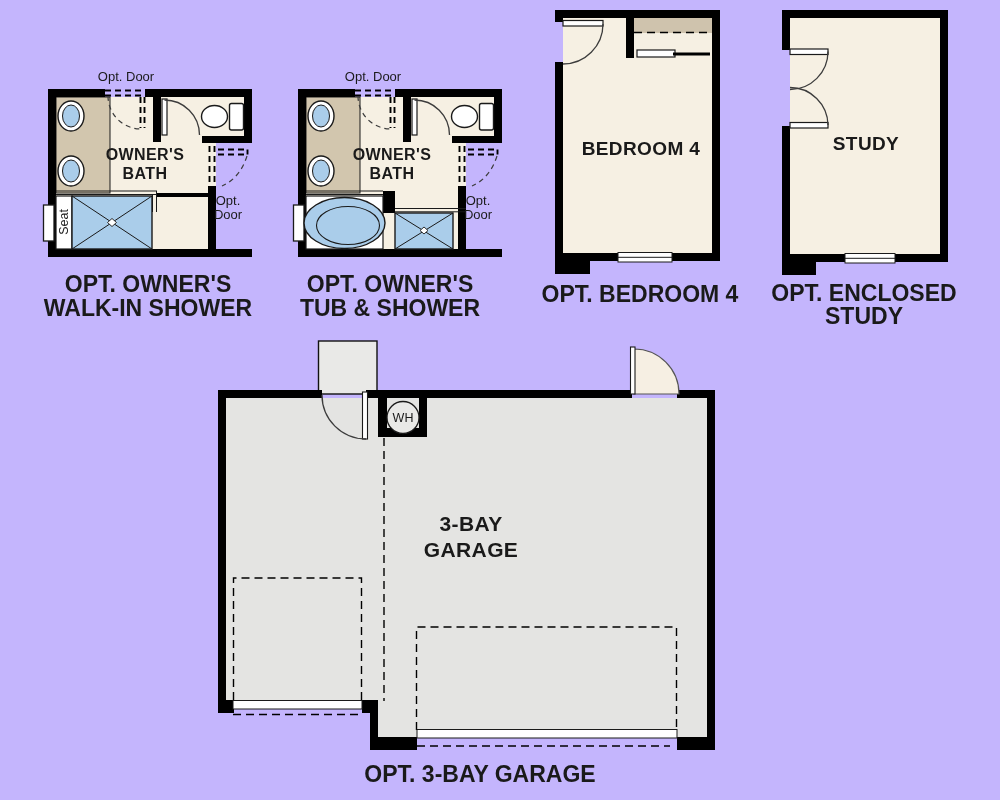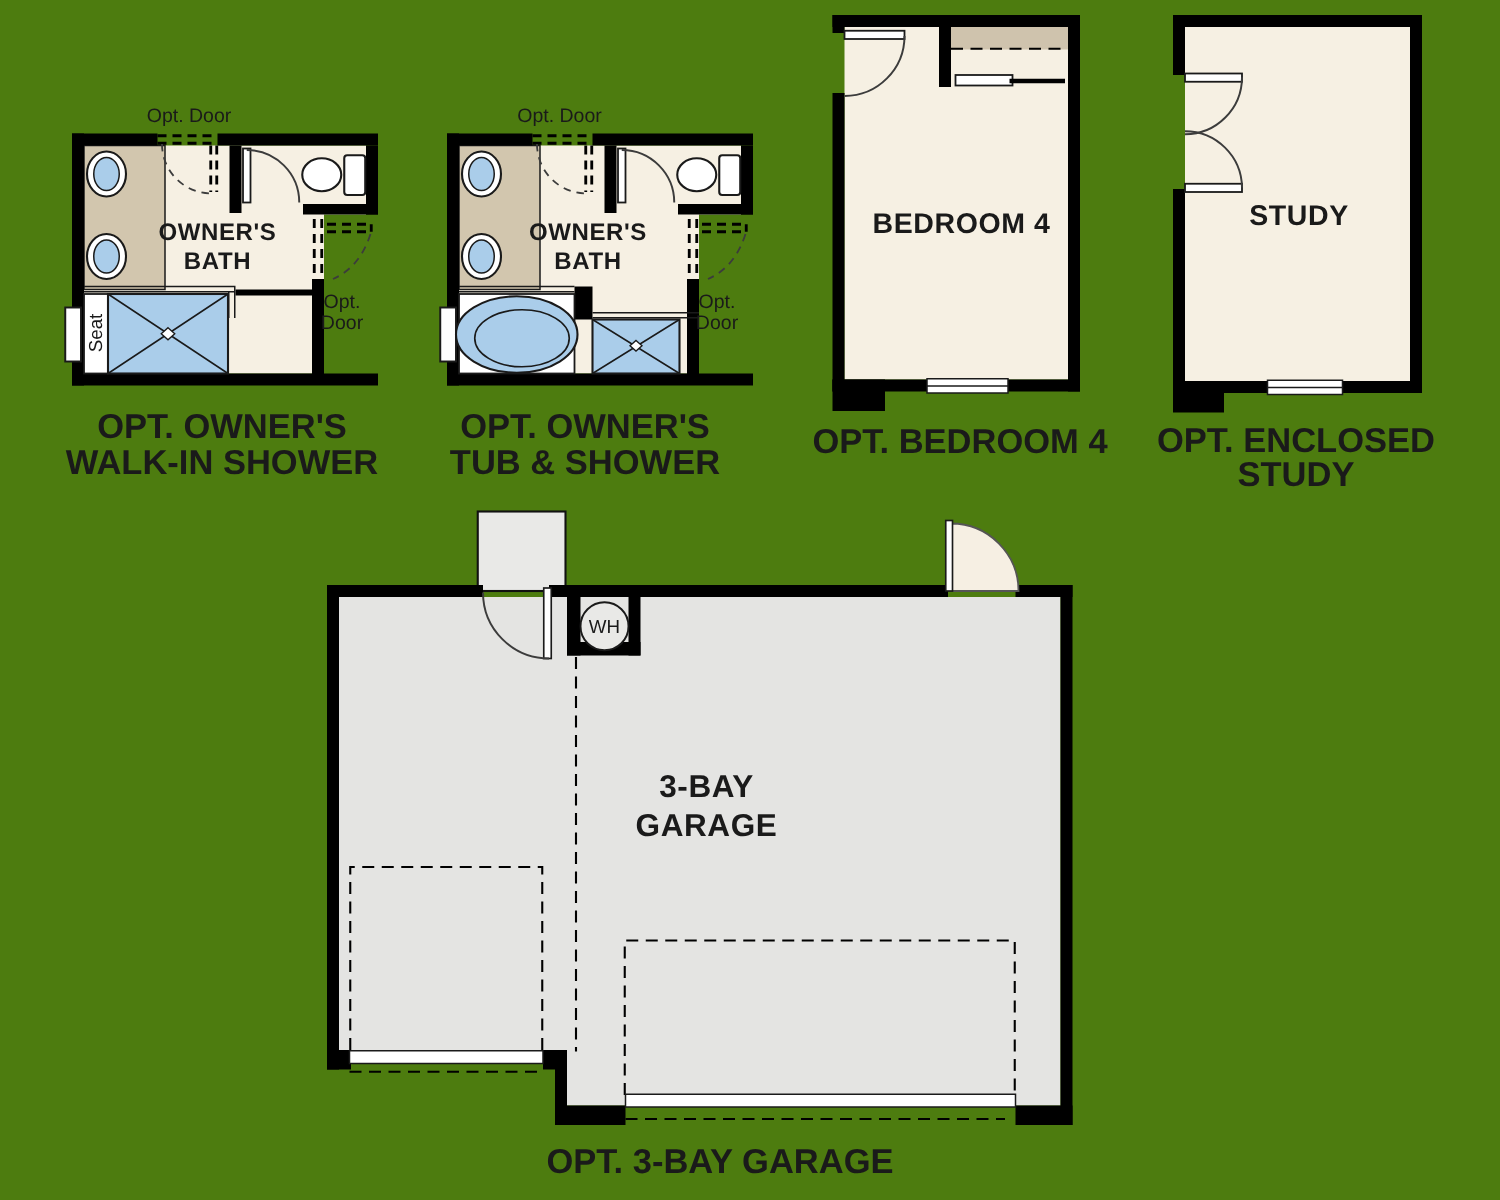--- a/index.html
+++ b/index.html
@@ -1,16 +1,16 @@
 <!DOCTYPE html>
 <html><head>
 <meta charset="utf-8">
 <style>
   html,body{margin:0;padding:0;background:#ffffff;}
-  .sheet{position:relative;width:1000px;height:800px;background:#4d7c0f;overflow:hidden;
+  .sheet{position:relative;width:1000px;height:800px;background:#c4b5fd;overflow:hidden;
          font-family:"Liberation Sans", sans-serif;}
   svg text{font-family:"Liberation Sans", sans-serif;fill:#1a1a1a;}
   .wall{fill:#000000;}
   .floor-cream{fill:#f6f0e3;}
   .floor-gray{fill:#e4e4e2;}
   .counter{fill:#d2c6ae;stroke:#1a1a1a;stroke-width:1;}
   .blue{fill:#aacdea;}
   .thin2{stroke:#1a1a1a;stroke-width:1;fill:none;}
   .arc{stroke:#3c3c3c;stroke-width:1.3;fill:none;}
   .dash-wall{stroke:#000000;stroke-width:1.9;fill:none;stroke-dasharray:6 4;}

